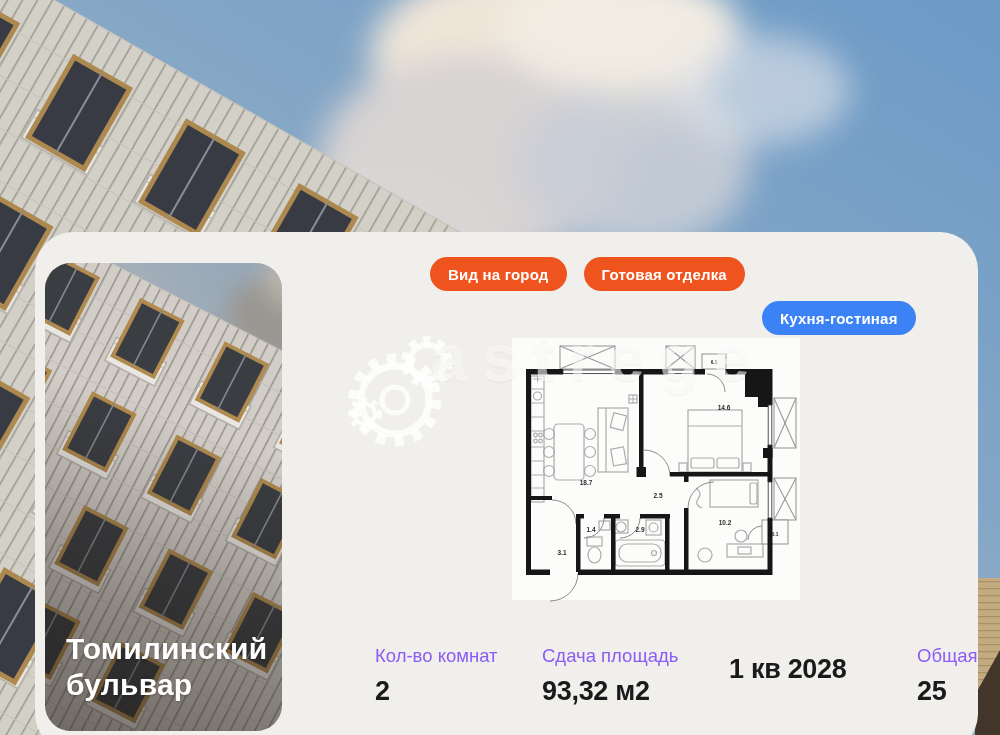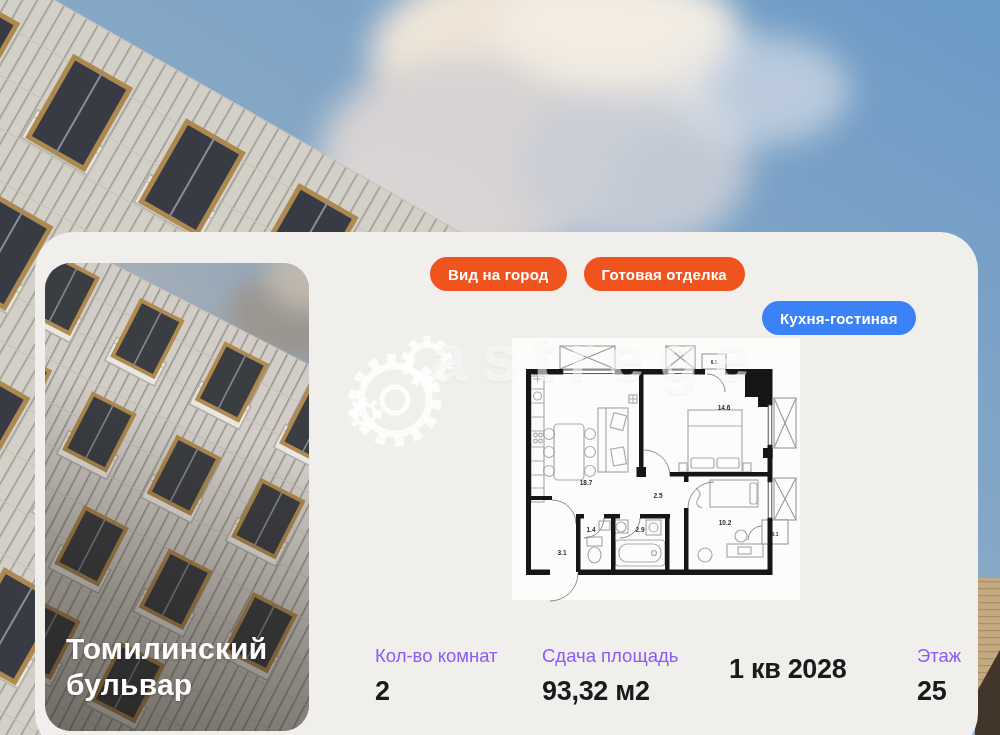--- a/index.html
+++ b/index.html
@@ -3,21 +3,21 @@
 <meta charset="utf-8">
 <style>
   html,body{margin:0;padding:0;background:#888;}
   .stage{position:relative;width:1000px;height:735px;overflow:hidden;
          font-family:"Liberation Sans",sans-serif;background:#9db4c9;}
   .bg-svg{position:absolute;left:0;top:0;z-index:0;}
   
   .card{position:absolute;left:35px;top:232px;width:943px;height:520px;
         background:#F1EFEC;border-radius:38px;z-index:1;}
   
-  .photo{position:absolute;left:10px;top:31px;width:264px;height:468px;
+  .photo{position:absolute;left:10px;top:31px;width:237px;height:468px;
          border-radius:26px;overflow:hidden;z-index:2;}
   .photo-shade{position:absolute;inset:0;
          background:linear-gradient(200deg,rgba(30,25,20,0) 35%,rgba(35,28,22,.38) 72%,rgba(30,24,18,.55) 100%);}
   .photo-title{position:absolute;left:21px;bottom:28px;width:235px;color:#fff;
          font-size:30px;line-height:36px;font-weight:700;letter-spacing:.2px;
          text-shadow:0 1px 3px rgba(0,0,0,.25);}
   
   .badges{position:absolute;left:395px;top:25px;display:flex;gap:17px;z-index:4;}
   .badge{height:34px;display:flex;align-items:center;padding:0 18px;
          border-radius:17px;color:#fff;font-size:15px;font-weight:700;
@@ -336,19 +336,19 @@
         <div class="stat-value">2</div>
       </div>
       <div class="stat">
         <div class="stat-label">Сдача площадь</div>
         <div class="stat-value">93,32 м2</div>
       </div>
       <div class="stat">
         <div class="stat-value">1 кв 2028</div>
       </div>
       <div class="stat">
-        <div class="stat-label">Этаж</div>
+        <div class="stat-label">Общая</div>
         <div class="stat-value">25</div>
       </div>
     </div>
 
   </div>
 </div>
 
 </body></html>

